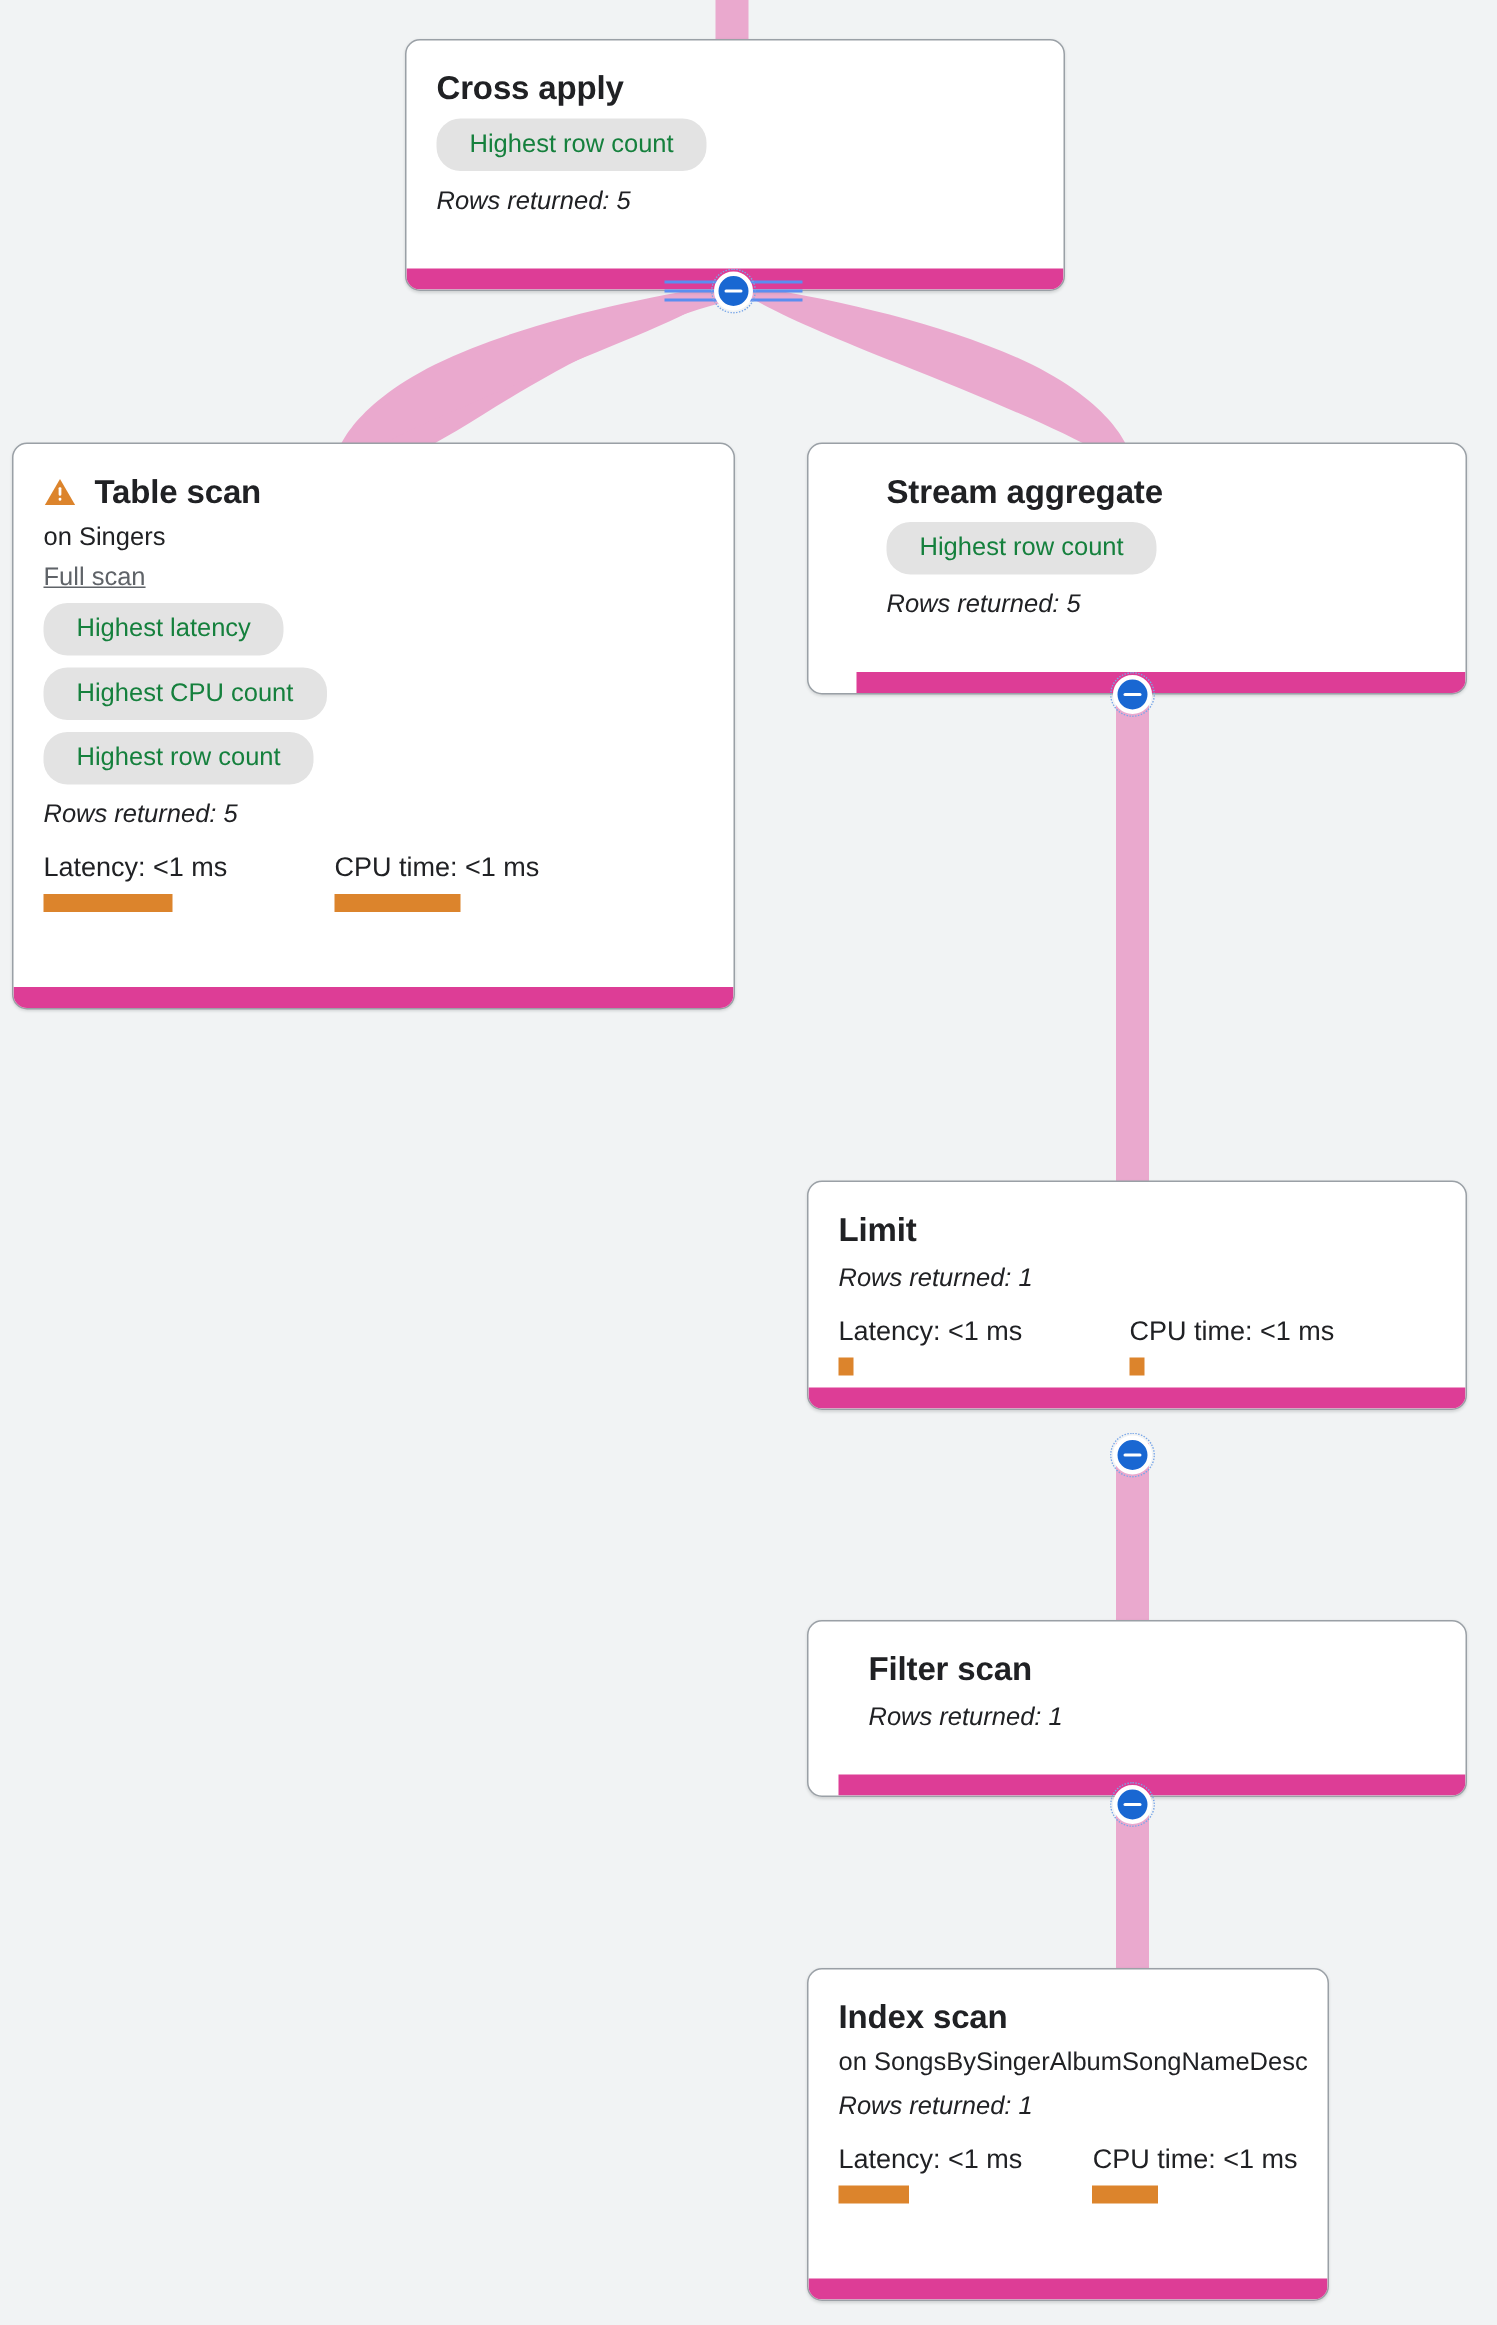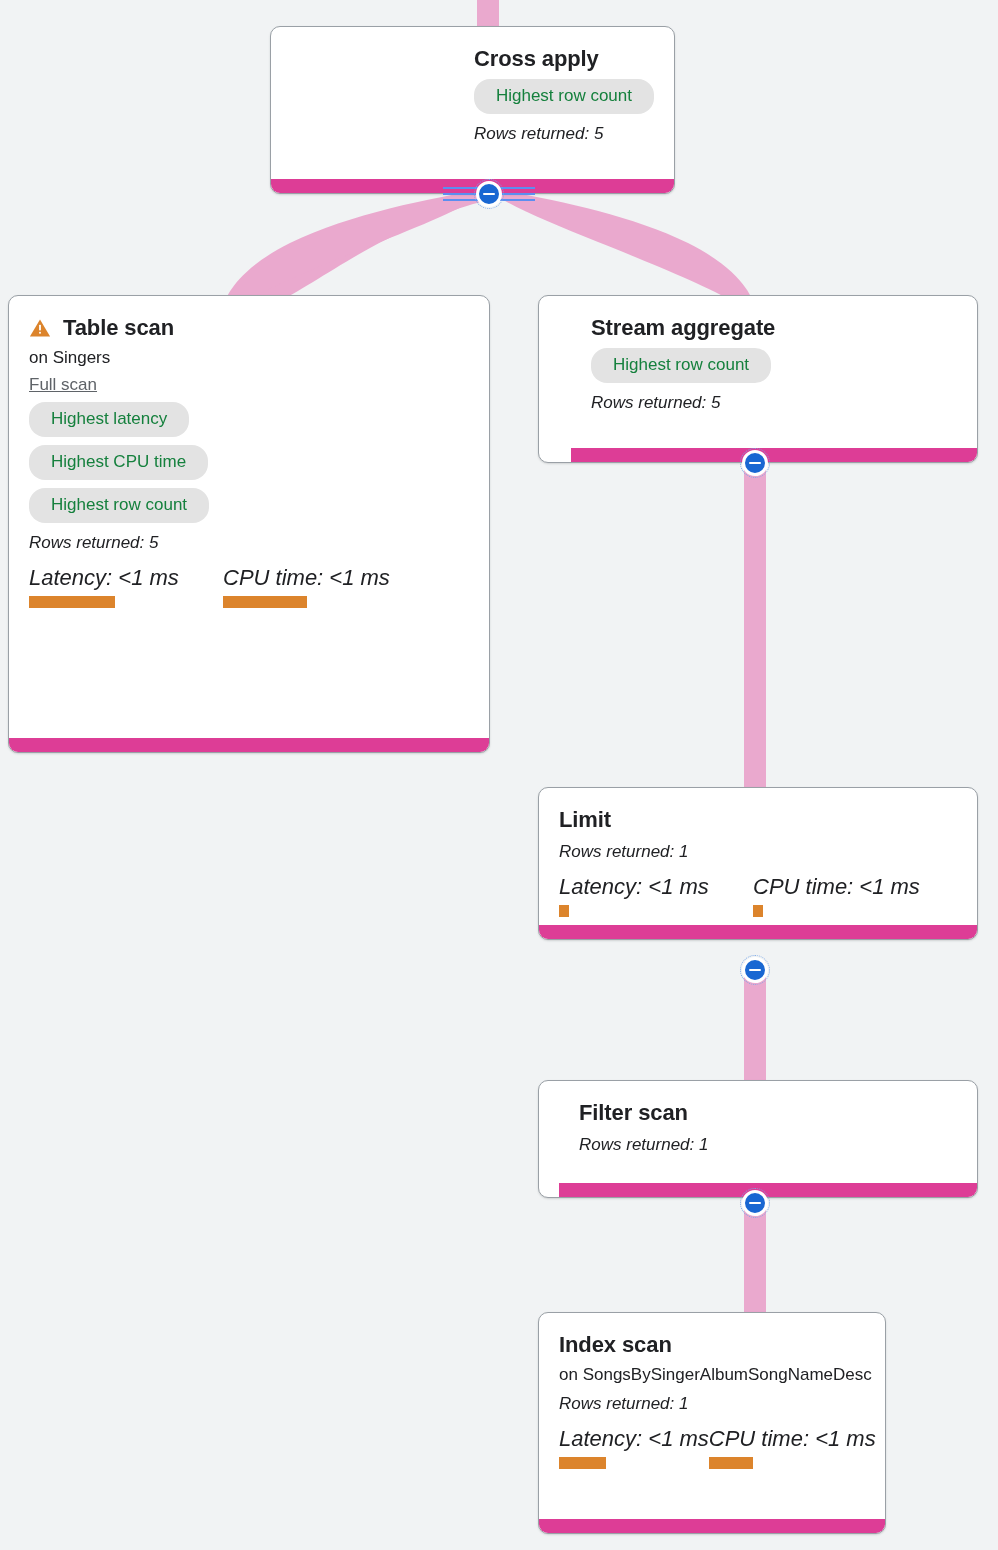--- a/index.html
+++ b/index.html
@@ -112,25 +112,24 @@
     display: flex;
     margin-top: 10px;
     width: 100%;
   }
   .metric {
     display: flex;
     flex-direction: column;
     align-items: flex-start;
   }
   .metric-label {
-    font-size: 22px;
+    font-size: 18px;
     color: #202124;
     line-height: 22px;
     white-space: nowrap;
-    font-style: italic;
   }
   .metric-bar {
     height: 12px;
     background: #dc842c;
     margin-top: 7px;
   }
   
   .toggle {
     position: absolute;
     z-index: 5;
@@ -210,21 +209,21 @@
              C 628 214, 548 198, 491 189
              Z"></path>
 
     <rect x="744" y="460" width="22" height="330" fill="#eaa9ce"></rect>
 
     <rect x="744" y="962" width="22" height="123" fill="#eaa9ce"></rect>
 
     <rect x="744" y="1195" width="22" height="120" fill="#eaa9ce"></rect>
   </svg>
 
-  <div class="node" style="left:270px; top:26px; width:405px; height:168px;align-items:flex-end;">
+  <div class="node" style="left:270px; top:26px; width:440px; height:168px;">
     <div class="node-body">
       <div class="title-row">
         <div class="node-title">Cross apply</div>
       </div>
       <div class="chip">Highest row count</div>
       <div class="rows-line">Rows returned: 5</div>
     </div>
     <div class="node-accent"></div>
   </div>
 
@@ -235,34 +234,34 @@
   </div>
   <div class="toggle-rails" style="left:490px; top:186px; width:45px;">
     <div class="rail r1"></div>
     <div class="rail r2"></div>
     <div class="rail r3"></div>
   </div>
   <button class="toggle" style="left:476px; top:181px;">
     <span class="minus"></span>
   </button>
 
-  <div class="node" style="left:8px; top:295px; width:482px; height:458px;">
+  <div class="node" style="left:8px; top:295px; width:482px; height:378px;">
     <div class="node-body">
       <div class="title-row">
         <svg class="warn-icon" viewBox="0 0 24 24">
           <path d="M12 2.6 L23 21.4 H1 Z" fill="#dc842c"></path>
           <rect x="11" y="8.5" width="2" height="6.2" fill="#ffffff" rx="0.8"></rect>
           <rect x="11" y="16.2" width="2" height="2.1" fill="#ffffff" rx="0.8"></rect>
         </svg>
         <div class="node-title">Table scan</div>
       </div>
       <div class="node-sub">on Singers</div>
       <div class="node-sub muted">Full scan</div>
       <div class="chip">Highest latency</div>
-      <div class="chip">Highest CPU time</div>
+      <div class="chip">Highest CPU count</div>
       <div class="chip">Highest row count</div>
       <div class="rows-line">Rows returned: 5</div>
       <div class="metrics">
         <div class="metric" style="width:194px;">
           <div class="metric-label">Latency: &lt;1 ms</div>
           <div class="metric-bar" style="width:86px;"></div>
         </div>
         <div class="metric">
           <div class="metric-label">CPU time: &lt;1 ms</div>
           <div class="metric-bar" style="width:84px;"></div>

